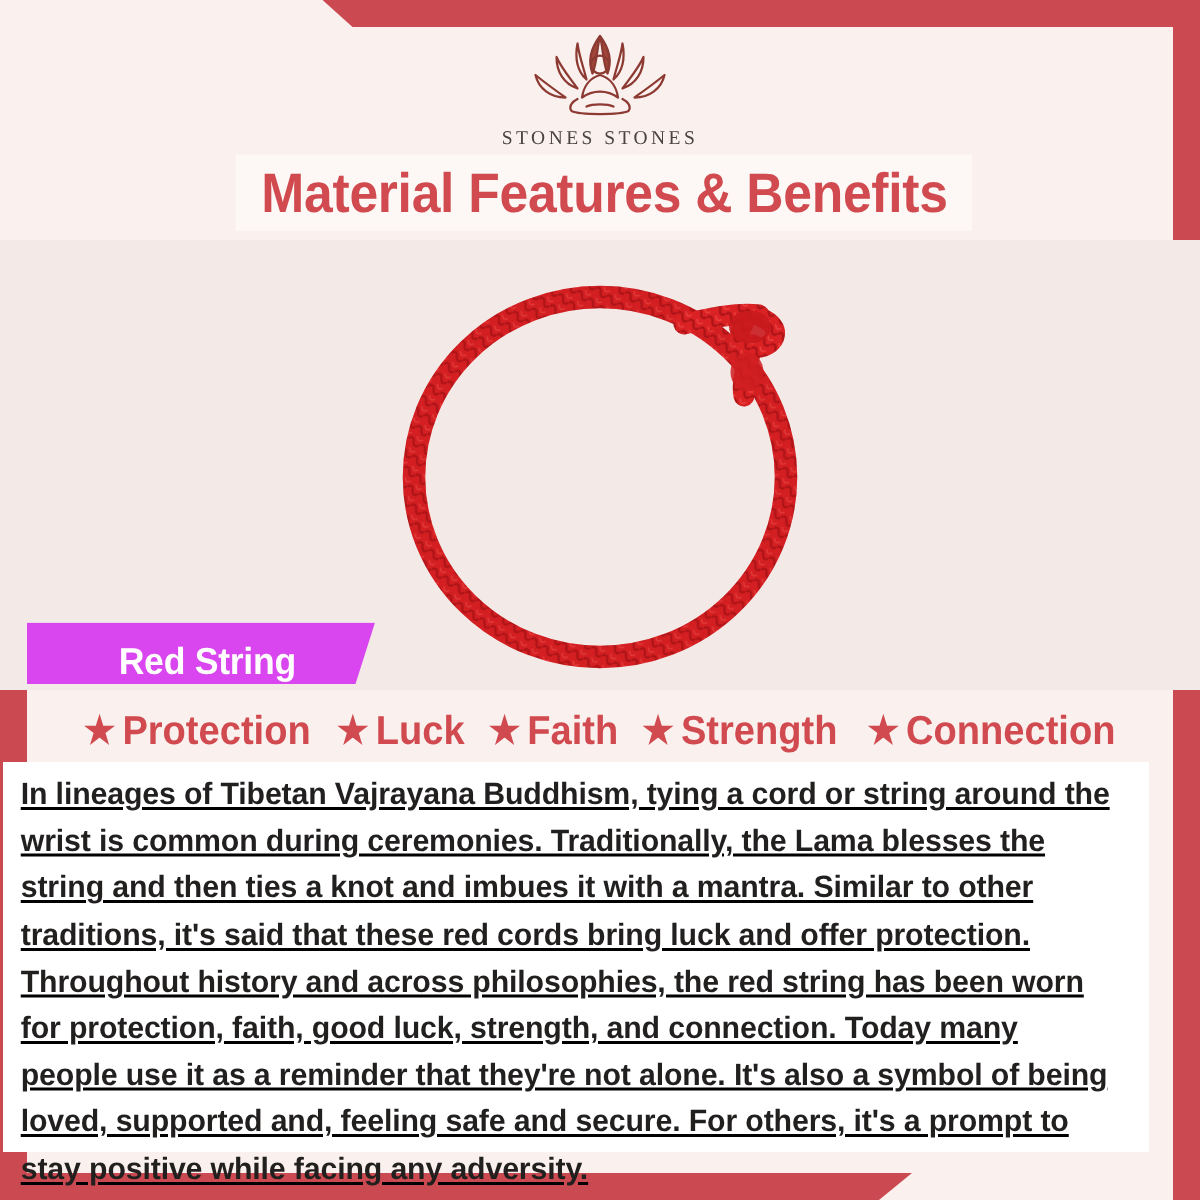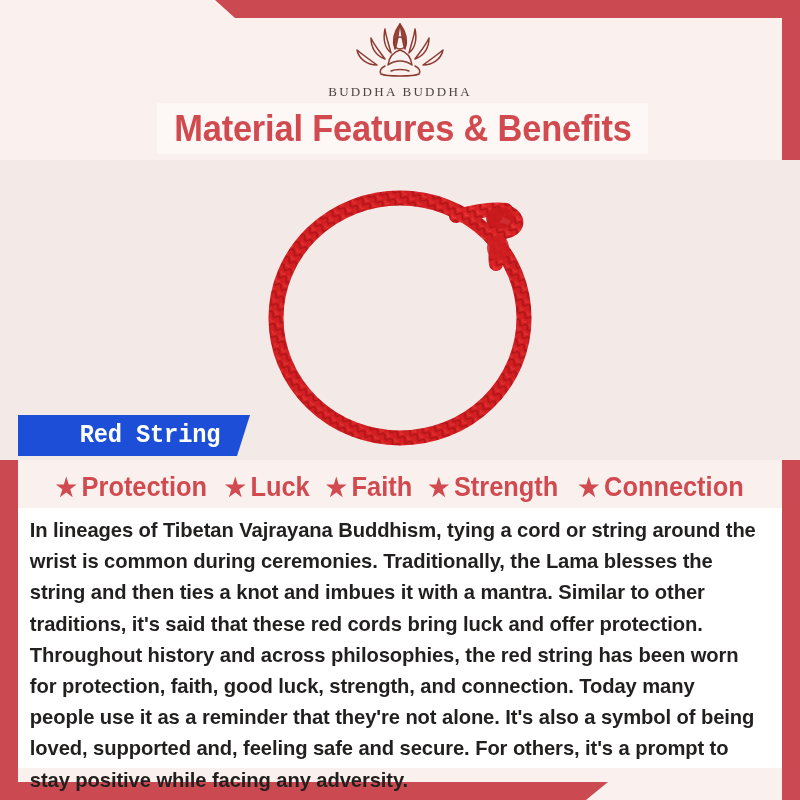--- a/index.html
+++ b/index.html
@@ -129,25 +129,24 @@
     margin-top: 6px;
   }
 
   
   .ribbon {
     position: absolute;
     left: 18px;
     top: 415px;
     width: 232px;
     height: 41px;
-    background: #1d4ed8;
+    background: #d946ef;
     clip-path: polygon(0 0, 100% 0, calc(100% - 13px) 100%, 0 100%);
     display: flex;
-    align-items: center;
-    font-family: Liberation Mono, monospace;
+    align-items: flex-end;
   }
   .ribbon-label {
     margin-left: 58px;
     color: #ffffff;
     font-size: 25px;
     font-weight: bold;
     transform: scaleX(0.95);
     letter-spacing: -0.2px;
   }
 
@@ -175,25 +174,26 @@
   .benefit .star {
     font-size: 25px;
     line-height: 1;
     margin-right: 5px;
     color: #d04a4f;
   }
 
   
   .body-card {
     position: absolute;
-    left: 18px;
+    left: 2px;
     top: 508px;
     width: 764px;
     height: 260px;
     background: #ffffff;
+    text-decoration: underline;
   }
   .body-text {
     margin: 0;
     padding: 6px 12px 0 12px;
     color: #221f1f;
     font-size: 20.5px;
     font-weight: bold;
     line-height: 31.2px;
     letter-spacing: -0.1px;
     transform: scaleX(0.985);
@@ -220,21 +220,21 @@
         <path d="M46 22 C46 32 51 40 60 43 C55 36 49 29 46 22 Z" fill="none"></path>
         <path d="M104 22 C104 32 99 40 90 43 C95 36 101 29 104 22 Z" fill="none"></path>
         <path d="M32 34 C34 43 42 49 52 49 C45 44 38 39 32 34 Z" fill="none"></path>
         <path d="M118 34 C116 43 108 49 98 49 C105 44 112 39 118 34 Z" fill="none"></path>
         <circle cx="75" cy="27" r="6" fill="none"></circle>
         <path d="M75 34 C68 36 64 42 63 49 C67 46 71 45 75 45 C79 45 83 46 87 49 C86 42 82 36 75 34 Z" fill="none"></path>
         <path d="M60 50 C56 52 54 55 56 58 C60 60 67 60 75 60 C83 60 90 60 94 58 C96 55 94 52 90 50" fill="none"></path>
         <path d="M66 55 C70 53 80 53 84 55" fill="none"></path>
       </g>
     </svg>
-    <div class="logo-text">BUDDHA BUDDHA</div>
+    <div class="logo-text">STONES STONES</div>
   </div>
 
   <div class="title-band">
     <div class="title-text">Material Features &amp; Benefits</div>
   </div>
 
   <div class="photo-zone">
     <div class="photo-inner">
       <svg class="bracelet-svg" viewBox="0 0 290 290" aria-hidden="true">
         <defs>

